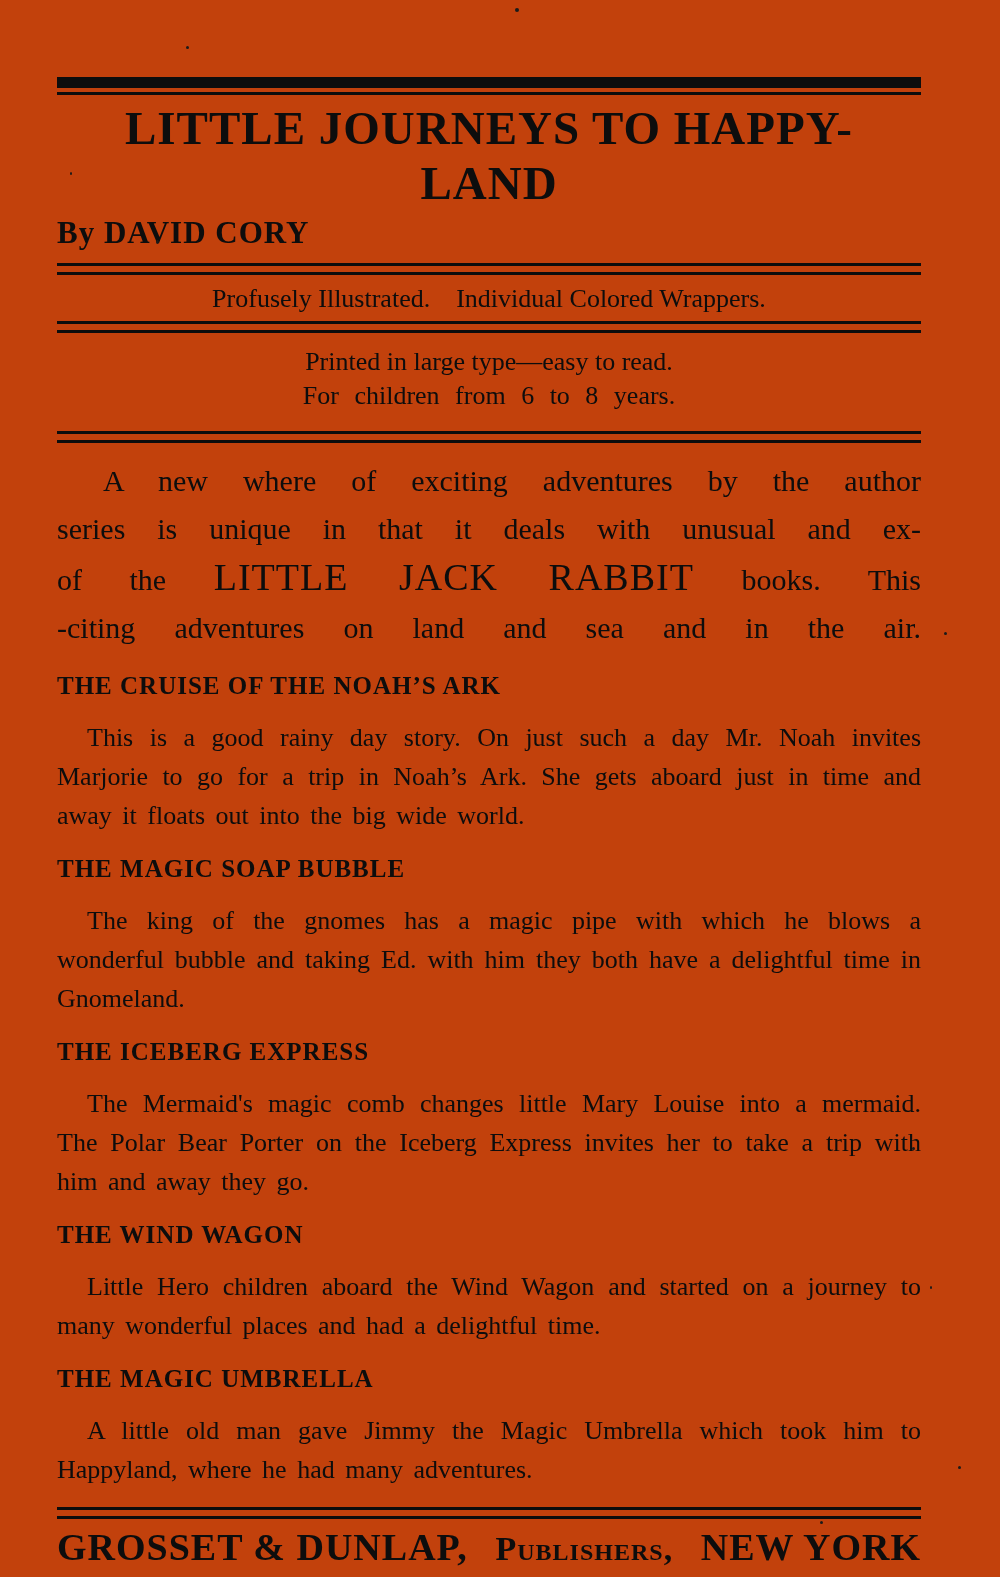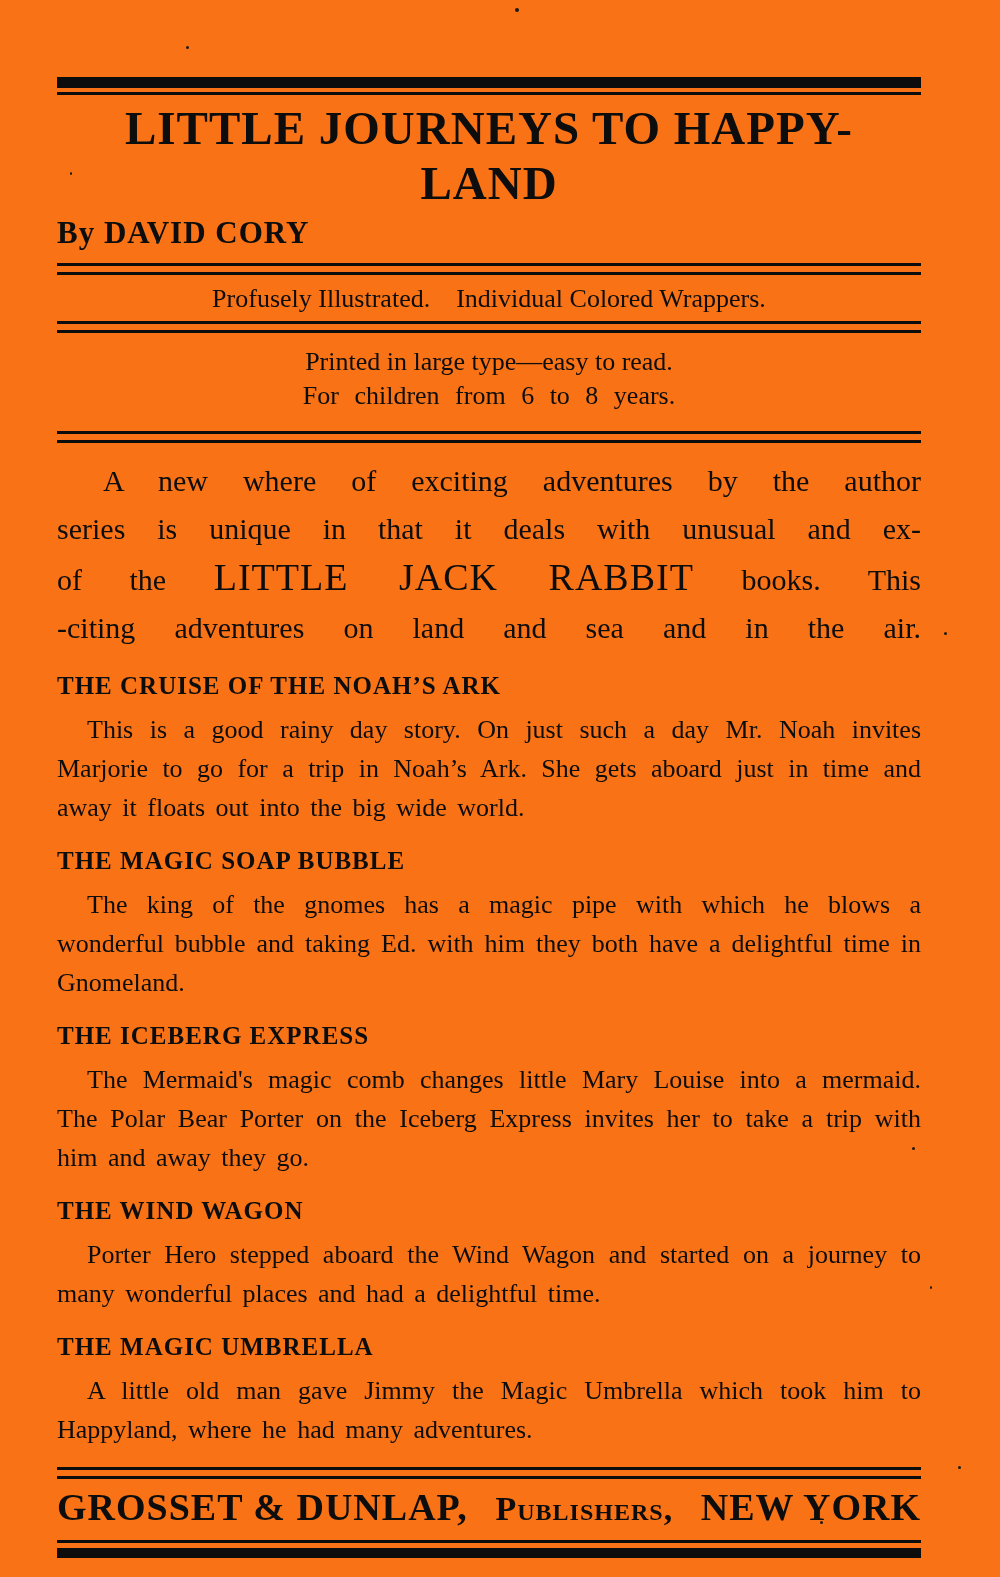--- a/index.html
+++ b/index.html
@@ -7,21 +7,21 @@
     padding: 0;
     width: 1000px;
     height: 1577px;
     overflow: hidden;
     background: #ffffff;
   }
   .page {
     position: relative;
     width: 1000px;
     height: 1577px;
-    background: #f97316;
+    background: #c2410c;
     color: #0d0d0d;
     font-family: "Liberation Serif", "DejaVu Serif", serif;
   }
   .content {
     position: absolute;
     left: 57px;
     top: 0;
     width: 864px;
   }
   
@@ -92,21 +92,21 @@
 
   
   .book { margin-top: 14px; }
   .book-title {
     font-size: 25px;
     line-height: 40px;
     letter-spacing: 1px;
     font-weight: 700;
   }
   .book-desc {
-    margin-top: 4px;
+    margin-top: 12px;
     font-size: 26px;
     line-height: 39px;
     text-align: justify;
     text-indent: 30px;
     word-spacing: 4px;
   }
 
   
   .rule-d { margin-top: 18px; }
   .footer-line {
@@ -195,21 +195,21 @@
       <div class="book-desc">The king of the gnomes has a magic pipe with which he blows a wonderful bubble and taking Ed. with him they both have a delightful time in Gnomeland.</div>
     </div>
 
     <div class="book">
       <div class="book-title">THE ICEBERG EXPRESS</div>
       <div class="book-desc">The Mermaid's magic comb changes little Mary Louise into a mermaid. The Polar Bear Porter on the Iceberg Express invites her to take a trip with him and away they go.</div>
     </div>
 
     <div class="book">
       <div class="book-title">THE WIND WAGON</div>
-      <div class="book-desc">Porter Hero stepped aboard the Wind Wagon and started on a journey to many wonderful places and had a delightful time.</div>
+      <div class="book-desc">Little Hero children aboard the Wind Wagon and started on a journey to many wonderful places and had a delightful time.</div>
     </div>
 
     <div class="book">
       <div class="book-title">THE MAGIC UMBRELLA</div>
       <div class="book-desc">A little old man gave Jimmy the Magic Umbrella which took him to Happyland, where he had many adventures.</div>
     </div>
 
     <div class="rule-double rule-d">
       <div class="bar-thin"></div>
         <div class="gap"></div>

